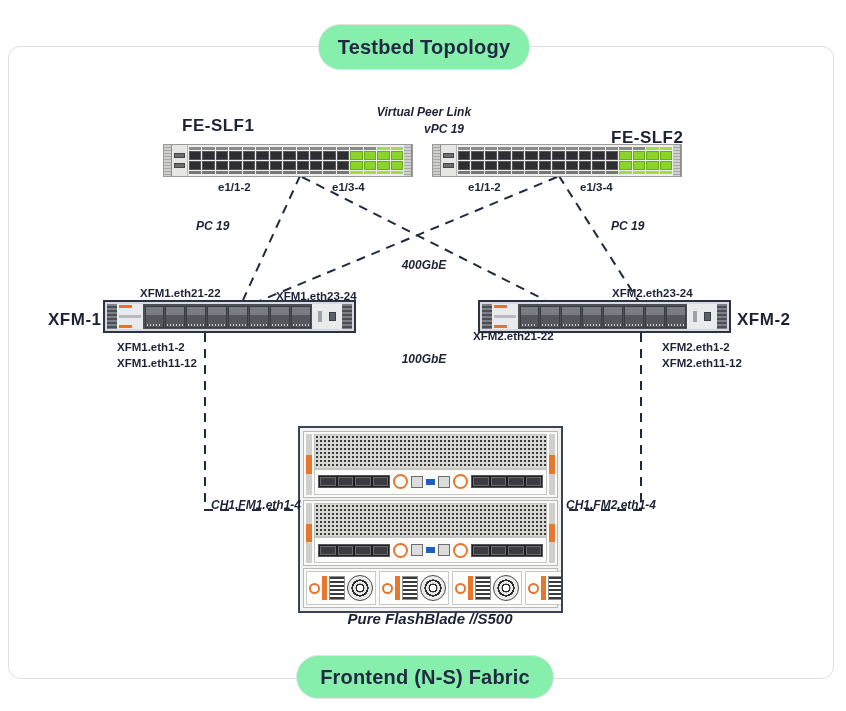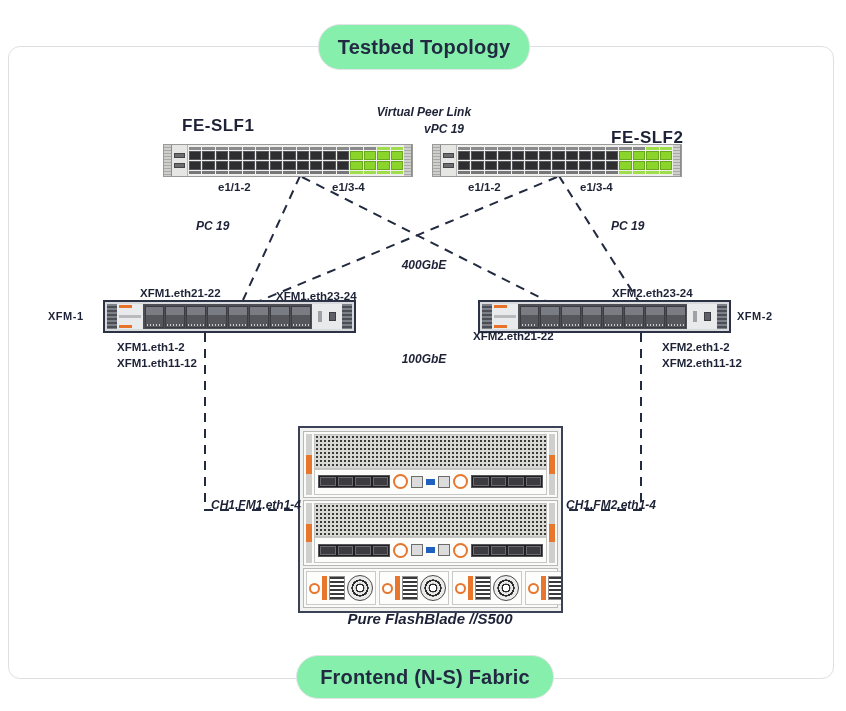--- a/index.html
+++ b/index.html
@@ -14,21 +14,21 @@
   .pill{position:absolute;background:#86efac;border:1.5px solid #e3e4e7;border-radius:22px;
         display:flex;align-items:center;justify-content:center;
         font-weight:bold;letter-spacing:.2px;color:#222a42;z-index:40;}
   #title-pill{left:318px;top:24px;width:210px;height:44px;font-size:20px;}
   #footer-pill{left:296px;top:655px;width:256px;height:42px;font-size:20px;}
 
   
   .lbl{position:absolute;font-size:11.5px;font-weight:bold;color:#1d2236;white-space:nowrap;z-index:30;}
   .lbl.mid{font-size:12px;font-style:italic;}
   .lbl.big{font-size:17px;font-weight:bold;letter-spacing:.5px;}
-  .lbl.dev{font-size:11px;font-weight:bold;letter-spacing:.5px;}
+  .lbl.dev{font-size:17px;font-weight:bold;letter-spacing:.5px;}
   .lbl.c{transform:translateX(-50%);text-align:center;}
 
   
   #links{position:absolute;left:0;top:0;width:846px;height:711px;z-index:5;}
 
   
   .nexus{position:absolute;z-index:20;background:#efefed;border:1px solid #9a9a98;
          box-sizing:border-box;display:flex;align-items:stretch;overflow:hidden;}
   .nx-ear{width:7px;background:repeating-linear-gradient(to bottom,#cfcfcd 0 1.5px,#a8a8a6 1.5px 3px);
           border-right:1px solid #8d8d8b;}

